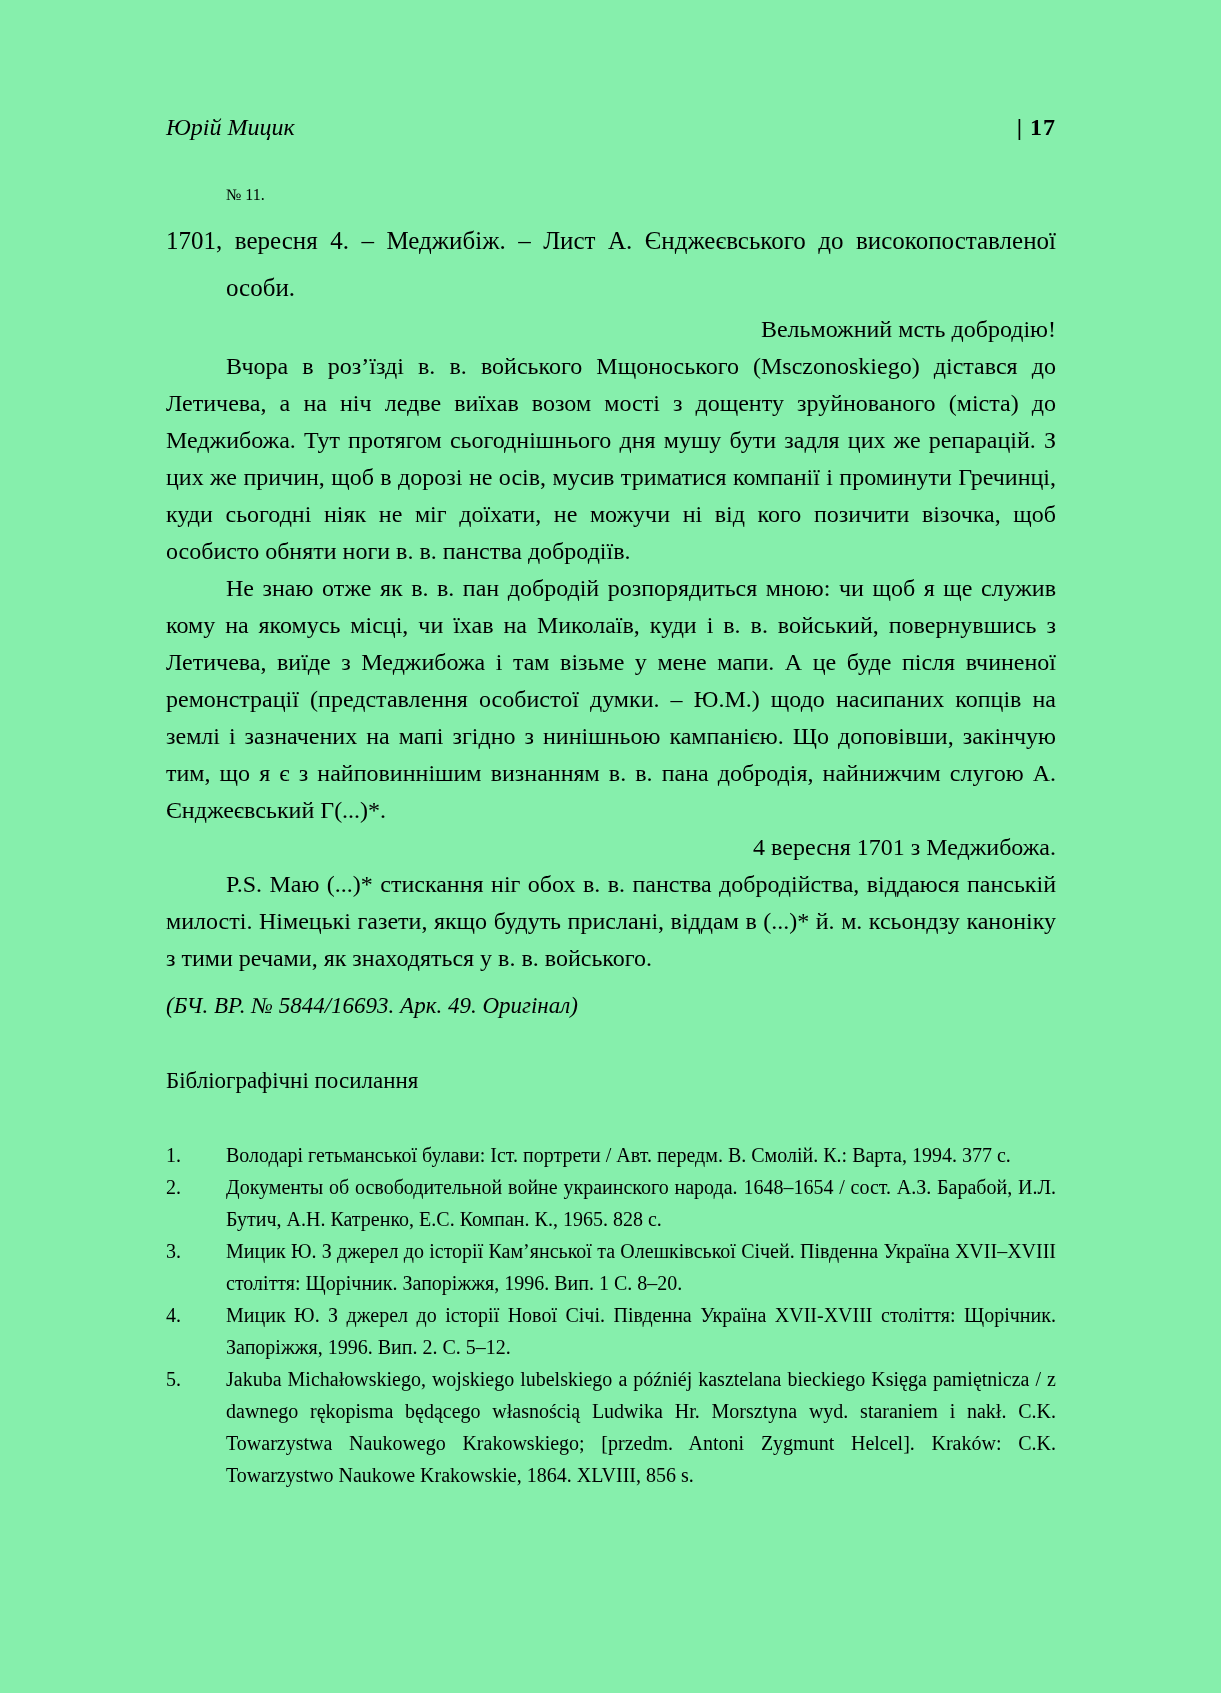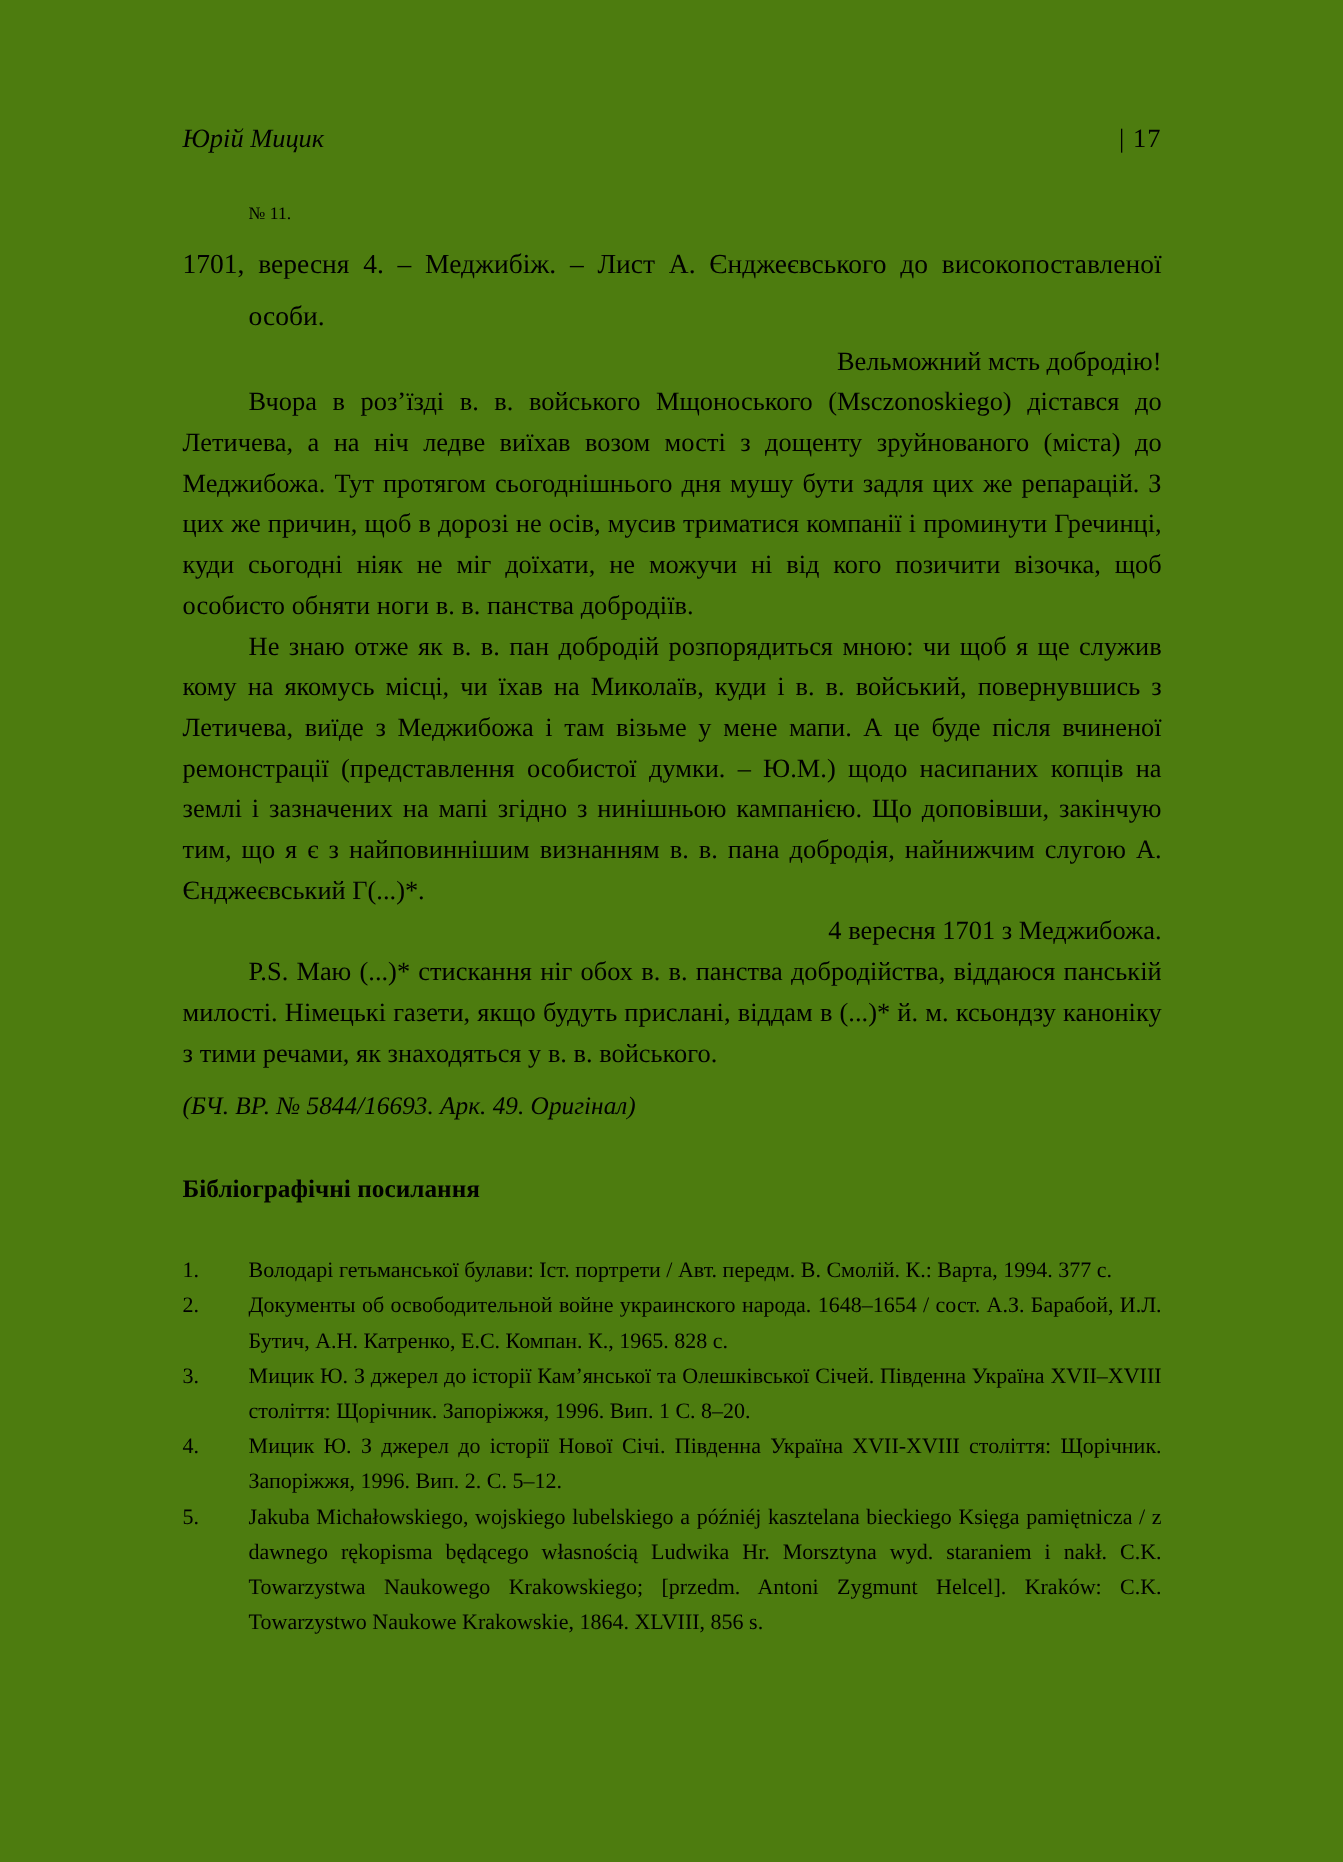--- a/index.html
+++ b/index.html
@@ -1,39 +1,39 @@
 <!DOCTYPE html>
 <html><head>
 <meta charset="utf-8">
 <style>
   html, body { margin: 0; padding: 0; background: #e8e8e8; }
   .page {
     position: relative;
     width: 1221px;
     height: 1693px;
     margin: 0 auto;
-    background: #4d7c0f;
+    background: #86efac;
     color: #000000;
     font-family: "Liberation Serif", "DejaVu Serif", serif;
     overflow: hidden;
     box-sizing: border-box;
   }
   .content {
     padding: 112px 165px 0 166px; 
   }
   
   .runhead {
     display: flex;
     justify-content: space-between;
     align-items: baseline;
     font-size: 24px;
     line-height: 30px;
   }
   .runhead .author { font-style: italic; }
-  .runhead .pagenum { font-style: normal; letter-spacing: 1px; }
+  .runhead .pagenum { font-style: normal; letter-spacing: 1px; font-weight: bold; }
 
   
   .doc-number {
     margin-top: 34px;
     font-size: 16px;
     line-height: 37px;
     text-indent: 60px;
   }
   .letter-title {
     margin-top: 4px;
@@ -57,21 +57,21 @@
   .source-line {
     margin-top: 14px;
     font-style: italic;
     font-size: 23px;
     line-height: 30px;
   }
 
   
   .bib-heading {
     margin-top: 46px;
-    font-weight: bold;
+    font-weight: normal;
     font-size: 23px;
     line-height: 28px;
   }
   .bib-list { margin-top: 44px; }
   .bib-item {
     display: flex;
     align-items: flex-start;
     font-size: 20px;
     line-height: 32px;
   }

